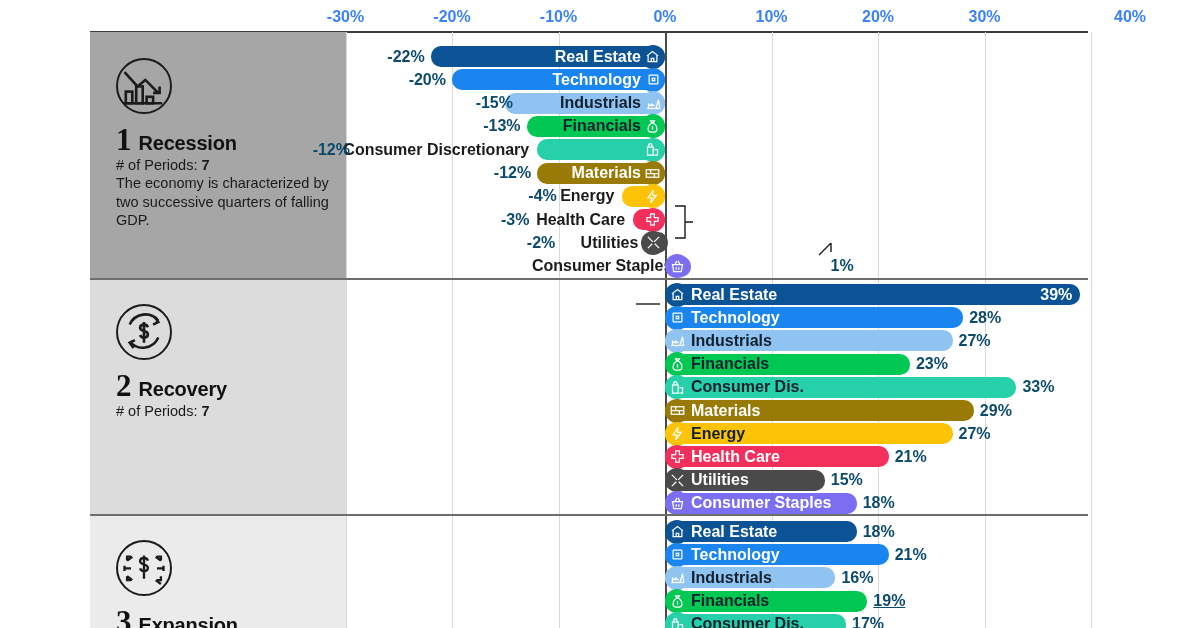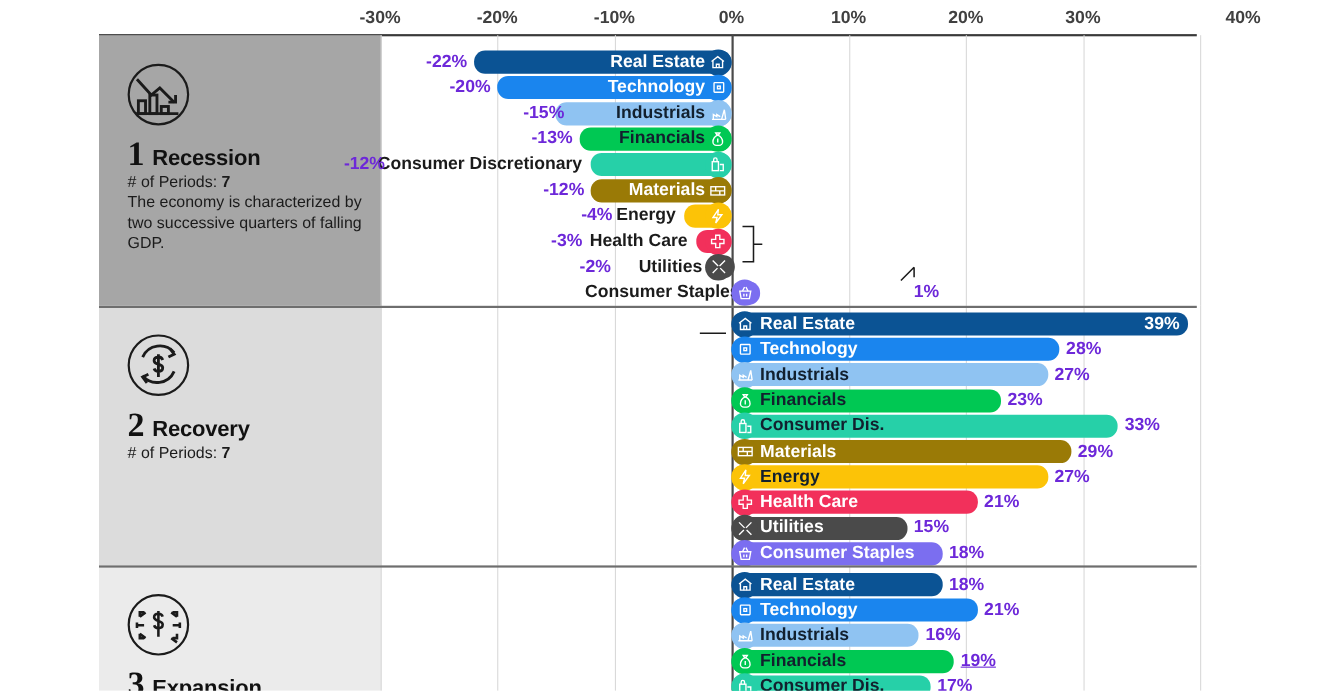--- a/index.html
+++ b/index.html
@@ -9,21 +9,21 @@
     font-family: "Liberation Sans", sans-serif;
     overflow: hidden;
   }
   #root { position: relative; width: 1200px; height: 628px; }
 
   
   .axis-band { position: absolute; left: 0; top: 0; width: 1200px; height: 32px; }
   .axis-tick {
     position: absolute; top: 8px;
     transform: translateX(-50%);
-    font-size: 16px; font-weight: bold; color: #404040;
+    font-size: 16px; font-weight: bold; color: #3b82f6;
     white-space: nowrap;
   }
   .axis-rule {
     position: absolute; left: 90px; top: 31px; width: 998px; height: 2px;
     background: #3a3a3a;
   }
 
   
   .panel { position: absolute; left: 0; width: 1200px; }
   .panel-sep {
@@ -58,21 +58,21 @@
     display: flex; align-items: center;
   }
   .bar-neg { justify-content: flex-end; padding-right: 24px; }
   .bar-pos { justify-content: flex-start; padding-left: 26px; }
   .bar-label {
     font-size: 16px; font-weight: bold; white-space: nowrap; line-height: 1;
   }
   .bar-outside-label {
     position: absolute; top: 0; height: 21px;
     display: flex; align-items: center;
-    font-size: 16px; font-weight: bold; color: #6d28d9; white-space: nowrap;
+    font-size: 16px; font-weight: bold; color: #0c4a6e; white-space: nowrap;
     line-height: 1;
   }
   .val-left { transform: translateX(-100%); padding-right: 6px; }
   .val-right { padding-left: 6px; }
   .val-in { color: #fff; position: absolute; right: 8px; top: 0; height: 21px; display:flex; align-items:center; font-size:16px; font-weight:bold; }
 
   .sec-icon {
     position: absolute; top: -1.5px; width: 24px; height: 24px; border-radius: 50%;
     display: flex; align-items: center; justify-content: center;
   }

